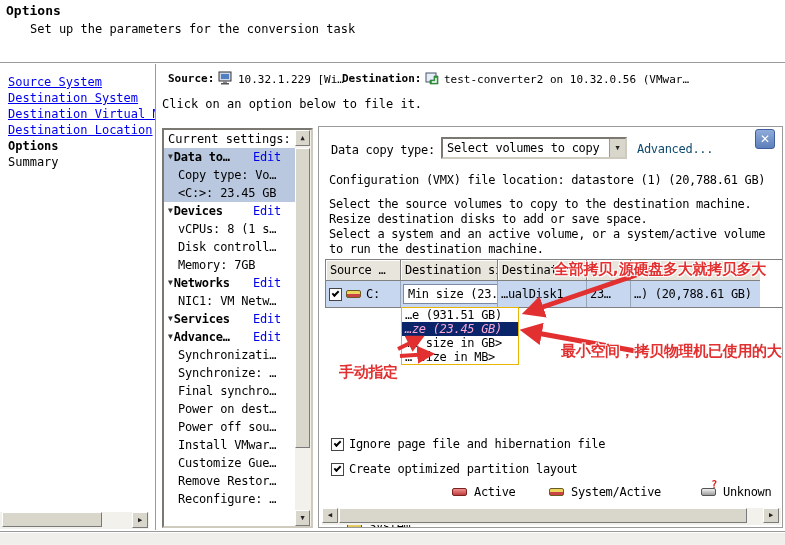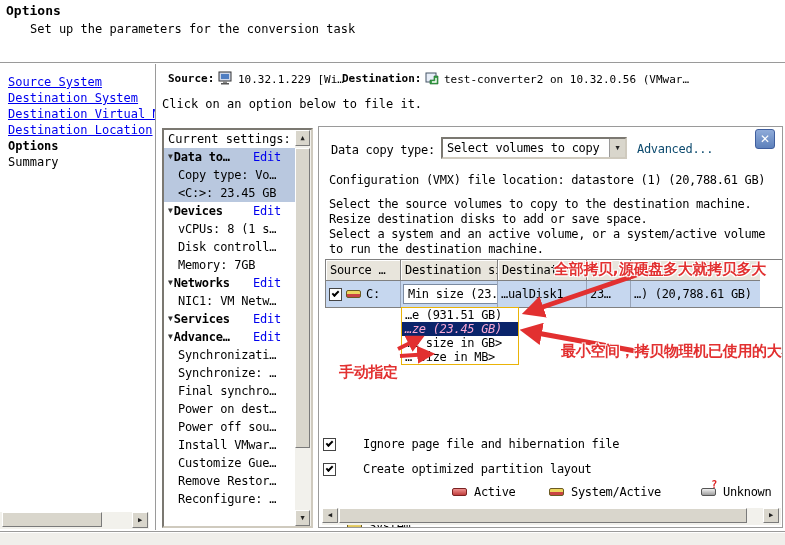--- a/index.html
+++ b/index.html
@@ -92,21 +92,21 @@
   .dropitem { height:14px; line-height:14px; padding-left:3px; white-space:nowrap; overflow:hidden; cursor:pointer; }
   .dropitem.sel { background:#0a246a; color:#f9a8d4;font-style:italic; }
 
   
   .redtext { position:absolute; z-index:60; color:#e23030; font-weight:bold; font-size:15px;
              font-family:"DejaVu Sans", sans-serif; white-space:nowrap;
              text-shadow:-1px -1px 0 #fff, 1px -1px 0 #fff, -1px 1px 0 #fff, 1px 1px 0 #fff; }
   .arrows { position:absolute; left:0; top:0; width:465px; height:402px; z-index:50; pointer-events:none; }
 
   
-  .cbrow { position:absolute; left:4px; display:flex; align-items:center; gap:27px; }
+  .cbrow { position:absolute; left:12px; display:flex; align-items:center; gap:5px; }
   .legend-item { position:absolute; top:358px; display:flex; align-items:center; gap:7px; }
   .hscroll { position:absolute; left:3px; top:381px; width:459px; height:17px; background:#f2f1ec; }
 </style>
 </head>
 <body>
 
 <div class="screen">
 
   <div class="page-title">Options</div>
   <div class="page-subtitle">Set up the parameters for the conversion task</div>

